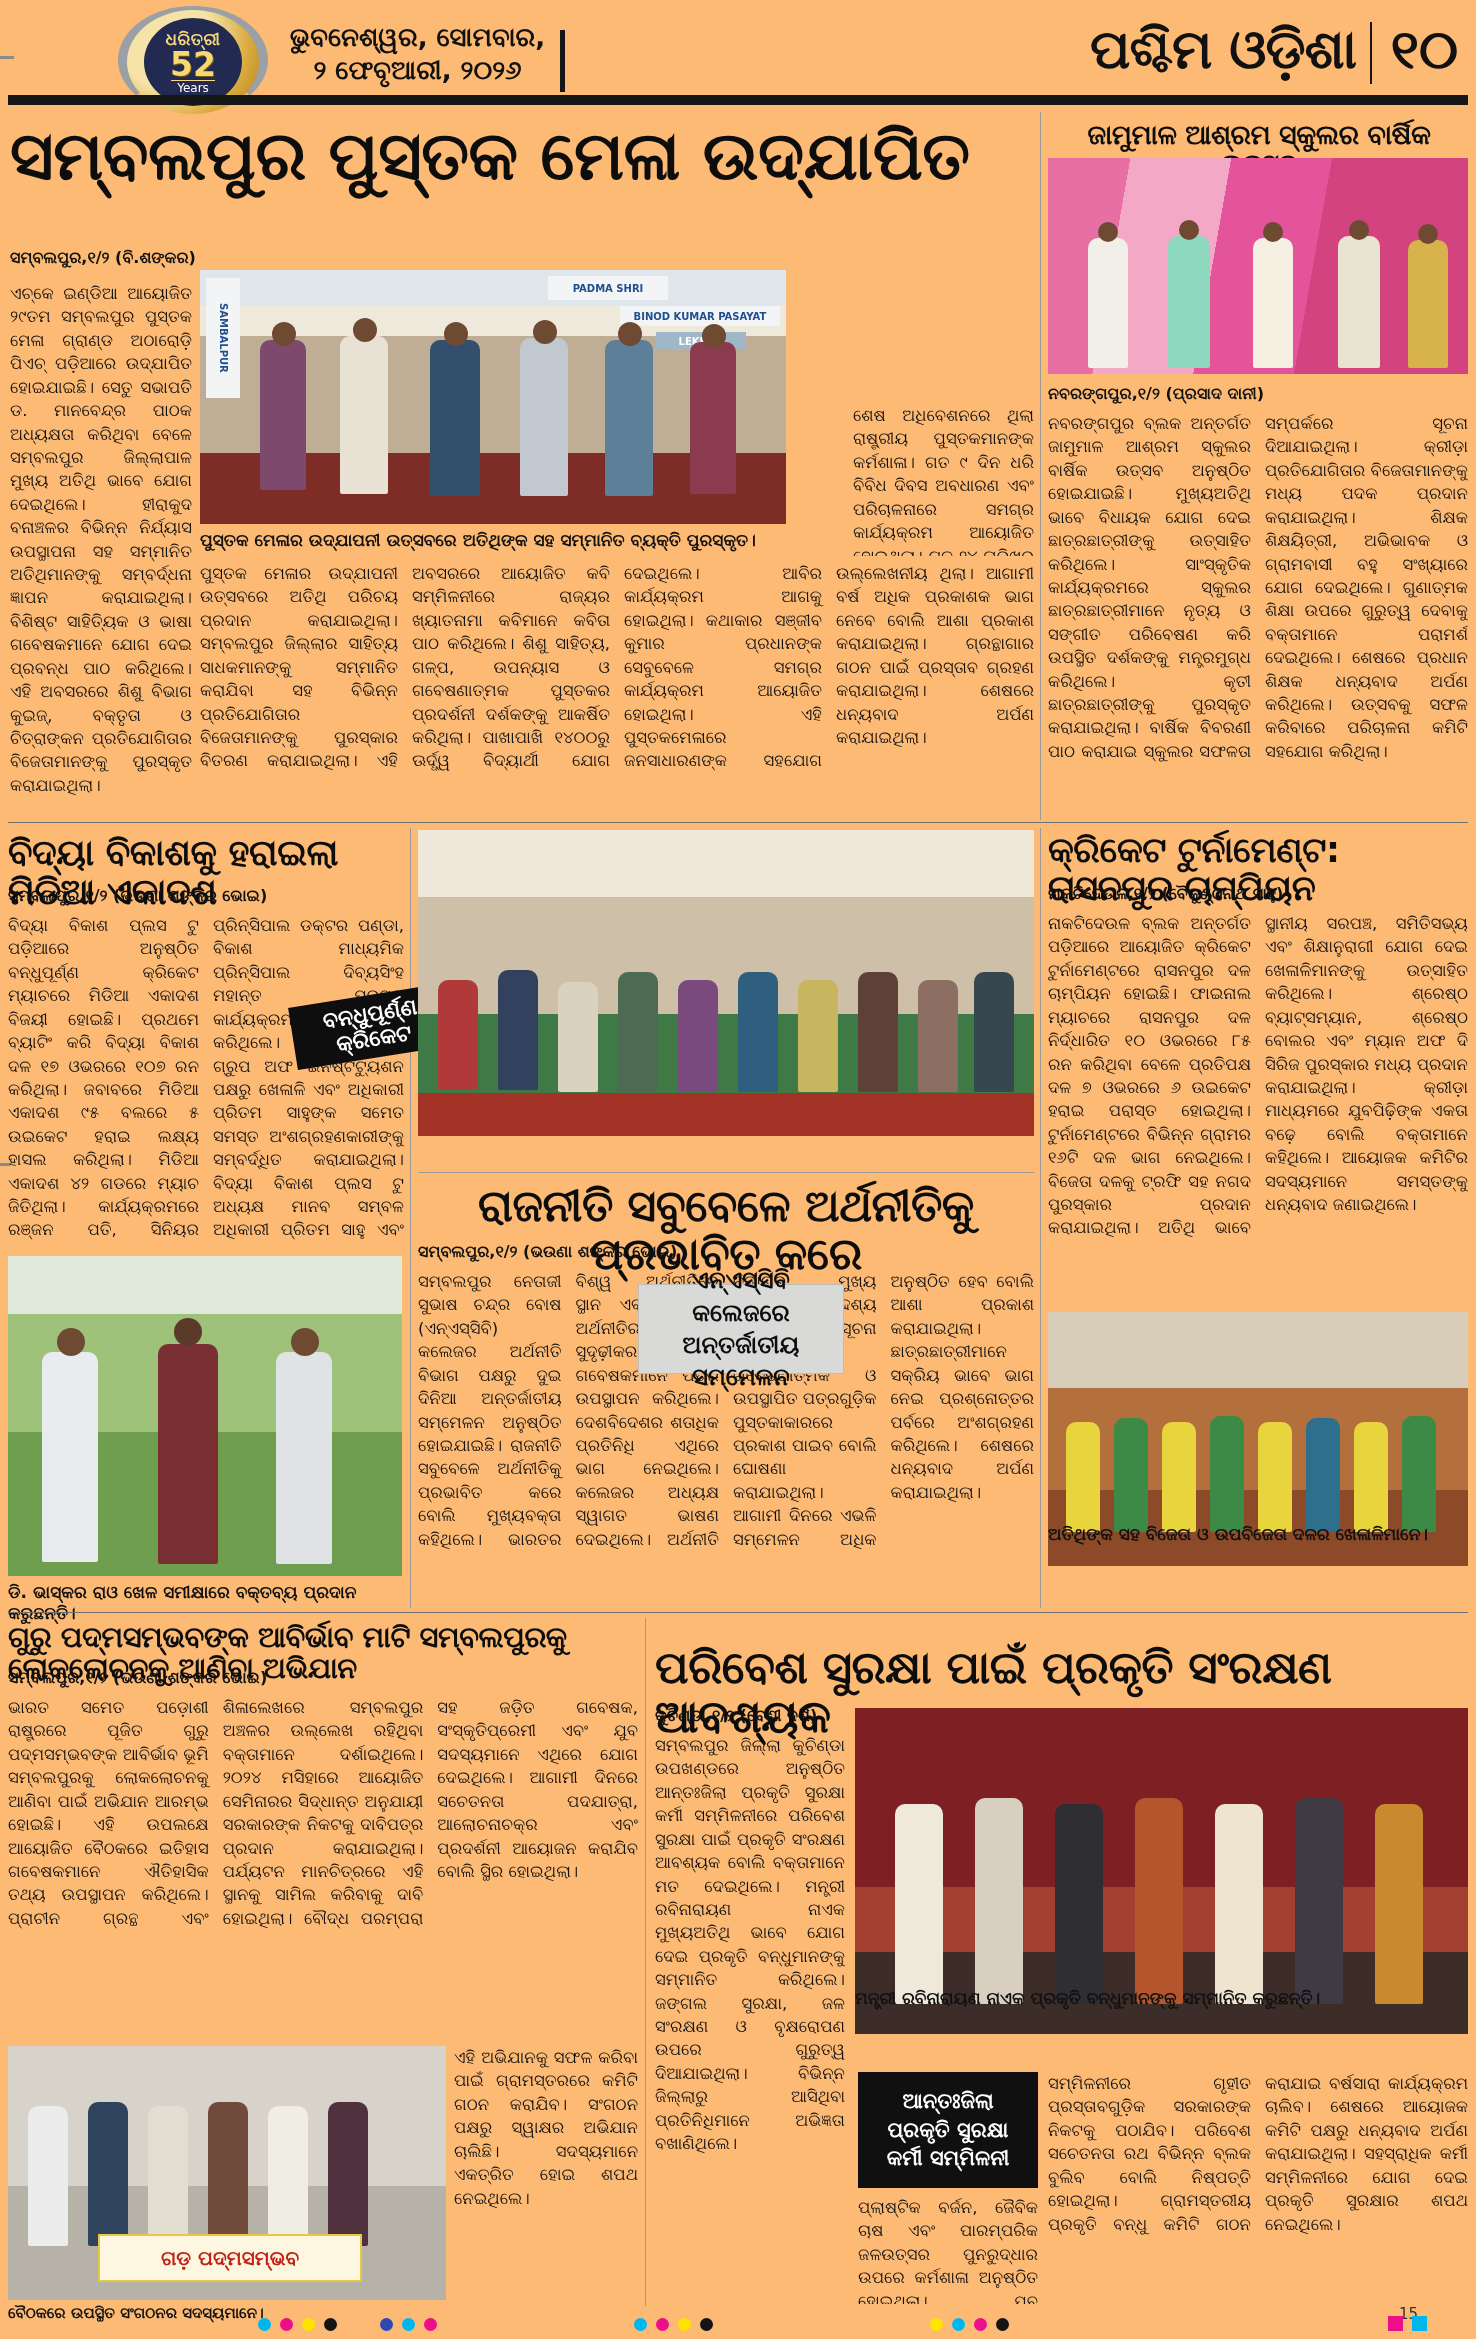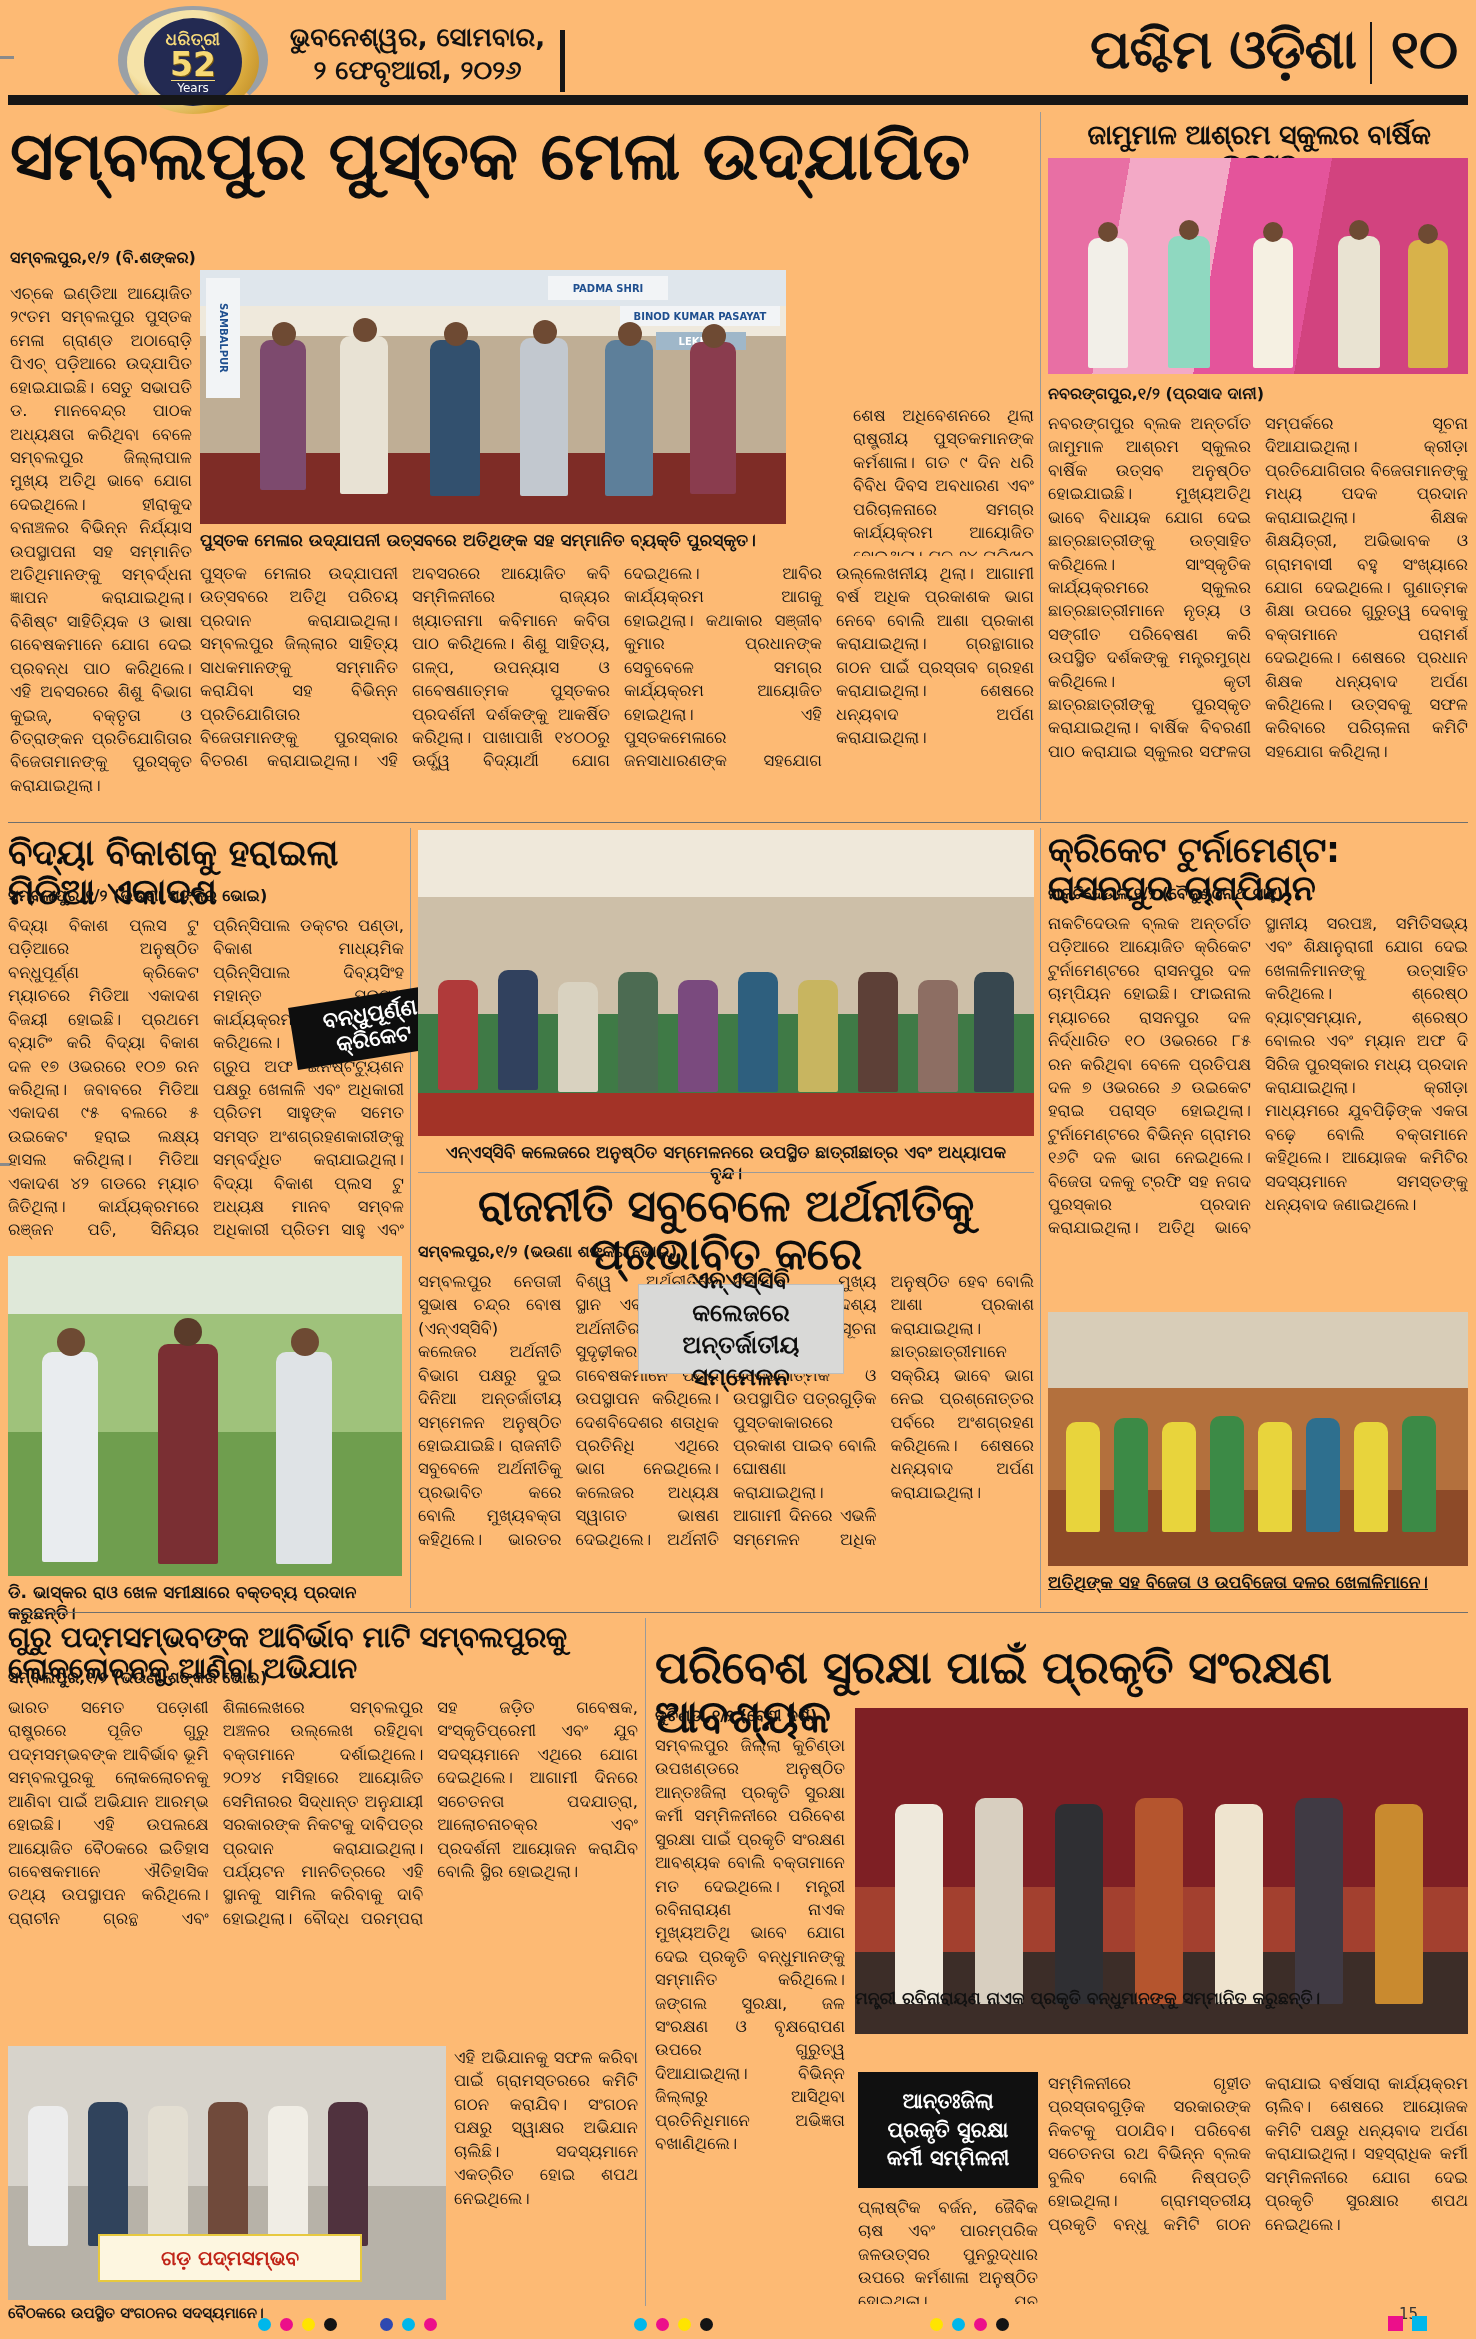--- a/index.html
+++ b/index.html
@@ -166,41 +166,40 @@
     <div class="person" style="left:80px;top:140px;width:40px;height:120px;background:#31415e;"></div>
     <div class="person" style="left:140px;top:152px;width:40px;height:110px;background:#d9d2c0;"></div>
     <div class="person" style="left:200px;top:142px;width:40px;height:120px;background:#4c6b52;"></div>
     <div class="person" style="left:260px;top:150px;width:40px;height:112px;background:#7a4a7e;"></div>
     <div class="person" style="left:320px;top:142px;width:40px;height:120px;background:#2e5f7e;"></div>
     <div class="person" style="left:380px;top:150px;width:40px;height:112px;background:#c8b560;"></div>
     <div class="person" style="left:440px;top:142px;width:40px;height:120px;background:#5d4037;"></div>
     <div class="person" style="left:500px;top:150px;width:40px;height:112px;background:#8d6e63;"></div>
     <div class="person" style="left:556px;top:142px;width:40px;height:120px;background:#37474f;"></div>
   </div>
-  <div class="abs caption" style="left:430px;top:1142px;width:592px;text-align:center;">ଏନ୍‌ଏସ୍‌ସିବି କଲେଜରେ ଅନୁଷ୍ଠିତ ସମ୍ମେଳନରେ ଉପସ୍ଥିତ ଛାତ୍ରୀଛାତ୍ର ଏବଂ ଅଧ୍ୟାପକ ବୃନ୍ଦ।</div>
   <div class="hline" style="left:418px;top:1172px;width:616px;background:#9a9a98;"></div>
   <div class="abs headline" style="left:418px;top:1182px;width:616px;font-size:44px;text-align:center;">ରାଜନୀତି ସବୁବେଳେ ଅର୍ଥନୀତିକୁ ପ୍ରଭାବିତ କରେ</div>
   <div class="abs byline" style="left:418px;top:1242px;">ସମ୍ବଲପୁର,୧/୨ (ଭଉଣା ଶଙ୍କର ଭୋଇ)</div>
   <div class="abs bodytext cols4" style="left:418px;top:1270px;width:616px;height:334px;">ସମ୍ବଲପୁର ନେତାଜୀ ସୁଭାଷ ଚନ୍ଦ୍ର ବୋଷ (ଏନ୍‌ଏସ୍‌ସିବି) କଲେଜର ଅର୍ଥନୀତି ବିଭାଗ ପକ୍ଷରୁ ଦୁଇ ଦିନିଆ ଅନ୍ତର୍ଜାତୀୟ ସମ୍ମେଳନ ଅନୁଷ୍ଠିତ ହୋଇଯାଇଛି। ରାଜନୀତି ସବୁବେଳେ ଅର୍ଥନୀତିକୁ ପ୍ରଭାବିତ କରେ ବୋଲି ମୁଖ୍ୟବକ୍ତା କହିଥିଲେ। ଭାରତର ବିଶ୍ୱ ଅର୍ଥନୀତିରେ ସ୍ଥାନ ଏବଂ ଗ୍ରାମୀଣ ଅର୍ଥନୀତିର ସୁଦୃଢ଼ୀକରଣ ଉପରେ ଗବେଷକମାନେ ପତ୍ର ଉପସ୍ଥାପନ କରିଥିଲେ। ଦେଶବିଦେଶର ଶତାଧିକ ପ୍ରତିନିଧି ଏଥିରେ ଭାଗ ନେଇଥିଲେ। କଲେଜର ଅଧ୍ୟକ୍ଷ ସ୍ୱାଗତ ଭାଷଣ ଦେଇଥିଲେ। ଅର୍ଥନୀତି ବିଭାଗର ମୁଖ୍ୟ ସମ୍ମେଳନର ଉଦ୍ଦେଶ୍ୟ ସମ୍ପର୍କରେ ସୂଚନା ଦେଇଥିଲେ। ଗବେଷଣାତ୍ମକ ଓ ଉପସ୍ଥାପିତ ପତ୍ରଗୁଡ଼ିକ ପୁସ୍ତକାକାରରେ ପ୍ରକାଶ ପାଇବ ବୋଲି ଘୋଷଣା କରାଯାଇଥିଲା। ଆଗାମୀ ଦିନରେ ଏଭଳି ସମ୍ମେଳନ ଅଧିକ ଅନୁଷ୍ଠିତ ହେବ ବୋଲି ଆଶା ପ୍ରକାଶ କରାଯାଇଥିଲା। ଛାତ୍ରଛାତ୍ରୀମାନେ ସକ୍ରିୟ ଭାବେ ଭାଗ ନେଇ ପ୍ରଶ୍ନୋତ୍ତର ପର୍ବରେ ଅଂଶଗ୍ରହଣ କରିଥିଲେ। ଶେଷରେ ଧନ୍ୟବାଦ ଅର୍ପଣ କରାଯାଇଥିଲା।</div>
   <div class="greybox abs" style="left:638px;top:1284px;width:206px;height:90px;font-size:24px;line-height:1.35;">ଏନ୍‌ଏସ୍‌ସିବି କଲେଜରେ ଅନ୍ତର୍ଜାତୀୟ ସମ୍ମେଳନ</div>
 
   <div class="abs headline" style="left:1048px;top:832px;width:422px;font-size:35px;">କ୍ରିକେଟ ଟୁର୍ନାମେଣ୍ଟ: ରାସନପୁର ଚାମ୍ପିୟନ</div>
   <div class="abs byline" style="left:1048px;top:884px;">ନାକଟିଦେଉଳ,୧/୨ (ବୈକୁଣ୍ଠନାଥ ସାହୁ)</div>
   <div class="abs bodytext cols2" style="left:1048px;top:912px;width:420px;height:392px;">ନାକଟିଦେଉଳ ବ୍ଲକ ଅନ୍ତର୍ଗତ ପଡ଼ିଆରେ ଆୟୋଜିତ କ୍ରିକେଟ ଟୁର୍ନାମେଣ୍ଟରେ ରାସନପୁର ଦଳ ଚାମ୍ପିୟନ ହୋଇଛି। ଫାଇନାଲ ମ୍ୟାଚରେ ରାସନପୁର ଦଳ ନିର୍ଦ୍ଧାରିତ ୧୦ ଓଭରରେ ୮୫ ରନ କରିଥିବା ବେଳେ ପ୍ରତିପକ୍ଷ ଦଳ ୭ ଓଭରରେ ୬ ଉଇକେଟ ହରାଇ ପରାସ୍ତ ହୋଇଥିଲା। ଟୁର୍ନାମେଣ୍ଟରେ ବିଭିନ୍ନ ଗ୍ରାମର ୧୬ଟି ଦଳ ଭାଗ ନେଇଥିଲେ। ବିଜେତା ଦଳକୁ ଟ୍ରଫି ସହ ନଗଦ ପୁରସ୍କାର ପ୍ରଦାନ କରାଯାଇଥିଲା। ଅତିଥି ଭାବେ ସ୍ଥାନୀୟ ସରପଞ୍ଚ, ସମିତିସଭ୍ୟ ଏବଂ ଶିକ୍ଷାନୁରାଗୀ ଯୋଗ ଦେଇ ଖେଳାଳିମାନଙ୍କୁ ଉତ୍ସାହିତ କରିଥିଲେ। ଶ୍ରେଷ୍ଠ ବ୍ୟାଟ୍ସମ୍ୟାନ, ଶ୍ରେଷ୍ଠ ବୋଲର ଏବଂ ମ୍ୟାନ ଅଫ ଦି ସିରିଜ ପୁରସ୍କାର ମଧ୍ୟ ପ୍ରଦାନ କରାଯାଇଥିଲା। କ୍ରୀଡ଼ା ମାଧ୍ୟମରେ ଯୁବପିଢ଼ିଙ୍କ ଏକତା ବଢ଼େ ବୋଲି ବକ୍ତାମାନେ କହିଥିଲେ। ଆୟୋଜକ କମିଟିର ସଦସ୍ୟମାନେ ସମସ୍ତଙ୍କୁ ଧନ୍ୟବାଦ ଜଣାଇଥିଲେ।</div>
   <div class="photo ph-cric" style="left:1048px;top:1312px;width:420px;height:254px;">
     <div class="person" style="left:18px;top:110px;width:34px;height:110px;background:#e8d43c;"></div>
     <div class="person" style="left:66px;top:106px;width:34px;height:114px;background:#3c8a46;"></div>
     <div class="person" style="left:114px;top:110px;width:34px;height:110px;background:#e8d43c;"></div>
     <div class="person" style="left:162px;top:104px;width:34px;height:116px;background:#3c8a46;"></div>
     <div class="person" style="left:210px;top:110px;width:34px;height:110px;background:#e8d43c;"></div>
     <div class="person" style="left:258px;top:106px;width:34px;height:114px;background:#2e6f8e;"></div>
     <div class="person" style="left:306px;top:110px;width:34px;height:110px;background:#e8d43c;"></div>
     <div class="person" style="left:354px;top:104px;width:34px;height:116px;background:#3c8a46;"></div>
   </div>
-  <div class="abs caption" style="left:1048px;top:1572px;width:420px;text-decoration:underline;">ଅତିଥିଙ୍କ ସହ ବିଜେତା ଓ ଉପବିଜେତା ଦଳର ଖେଳାଳିମାନେ।</div>
+  <div class="abs caption" style="left:1048px;top:1524px;width:420px;">ଅତିଥିଙ୍କ ସହ ବିଜେତା ଓ ଉପବିଜେତା ଦଳର ଖେଳାଳିମାନେ।</div>
 
   <div class="hline" style="left:8px;top:1612px;width:1460px;"></div>
   <div class="vline" style="left:645px;top:1618px;height:688px;"></div>
 
   <div class="abs headline" style="left:8px;top:1622px;width:632px;font-size:29px;">ଗୁରୁ ପଦ୍ମସମ୍ଭବଙ୍କ ଆବିର୍ଭାବ ମାଟି ସମ୍ବଲପୁରକୁ ଲୋକଲୋଚନକୁ ଆଣିବା ଅଭିଯାନ</div>
   <div class="abs byline" style="left:8px;top:1668px;">ସମ୍ବଲପୁର,୧/୨ (ଭଉଣା ଶଙ୍କର ଭୋଇ)</div>
   <div class="abs bodytext cols3" style="left:8px;top:1696px;width:630px;height:340px;">ଭାରତ ସମେତ ପଡ଼ୋଶୀ ରାଷ୍ଟ୍ରରେ ପୂଜିତ ଗୁରୁ ପଦ୍ମସମ୍ଭବଙ୍କ ଆବିର୍ଭାବ ଭୂମି ସମ୍ବଲପୁରକୁ ଲୋକଲୋଚନକୁ ଆଣିବା ପାଇଁ ଅଭିଯାନ ଆରମ୍ଭ ହୋଇଛି। ଏହି ଉପଲକ୍ଷେ ଆୟୋଜିତ ବୈଠକରେ ଇତିହାସ ଗବେଷକମାନେ ଐତିହାସିକ ତଥ୍ୟ ଉପସ୍ଥାପନ କରିଥିଲେ। ପ୍ରାଚୀନ ଗ୍ରନ୍ଥ ଏବଂ ଶିଳାଲେଖରେ ସମ୍ବଲପୁର ଅଞ୍ଚଳର ଉଲ୍ଲେଖ ରହିଥିବା ବକ୍ତାମାନେ ଦର୍ଶାଇଥିଲେ। ୨୦୨୪ ମସିହାରେ ଆୟୋଜିତ ସେମିନାରର ସିଦ୍ଧାନ୍ତ ଅନୁଯାୟୀ ସରକାରଙ୍କ ନିକଟକୁ ଦାବିପତ୍ର ପ୍ରଦାନ କରାଯାଇଥିଲା। ପର୍ଯ୍ୟଟନ ମାନଚିତ୍ରରେ ଏହି ସ୍ଥାନକୁ ସାମିଲ କରିବାକୁ ଦାବି ହୋଇଥିଲା। ବୌଦ୍ଧ ପରମ୍ପରା ସହ ଜଡ଼ିତ ଗବେଷକ, ସଂସ୍କୃତିପ୍ରେମୀ ଏବଂ ଯୁବ ସଦସ୍ୟମାନେ ଏଥିରେ ଯୋଗ ଦେଇଥିଲେ। ଆଗାମୀ ଦିନରେ ସଚେତନତା ପଦଯାତ୍ରା, ଆଲୋଚନାଚକ୍ର ଏବଂ ପ୍ରଦର୍ଶନୀ ଆୟୋଜନ କରାଯିବ ବୋଲି ସ୍ଥିର ହୋଇଥିଲା।</div>
   <div class="photo ph-padma" style="left:8px;top:2046px;width:438px;height:254px;">
     <div class="person" style="left:20px;top:60px;width:40px;height:140px;background:#ececec;"></div>
     <div class="person" style="left:80px;top:56px;width:40px;height:144px;background:#30435c;"></div>

